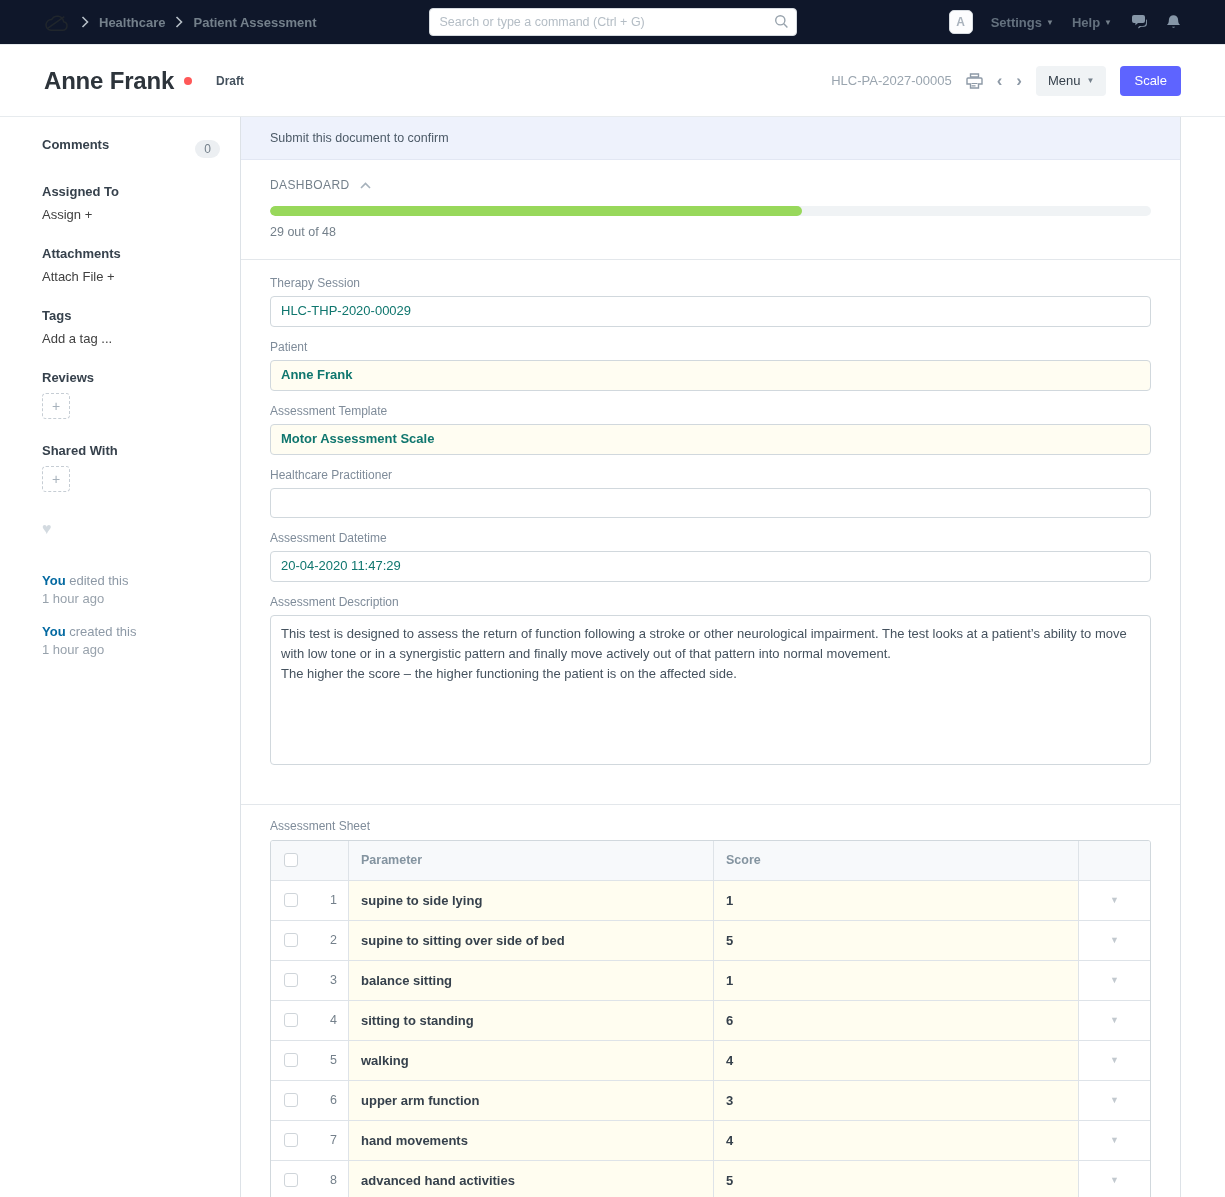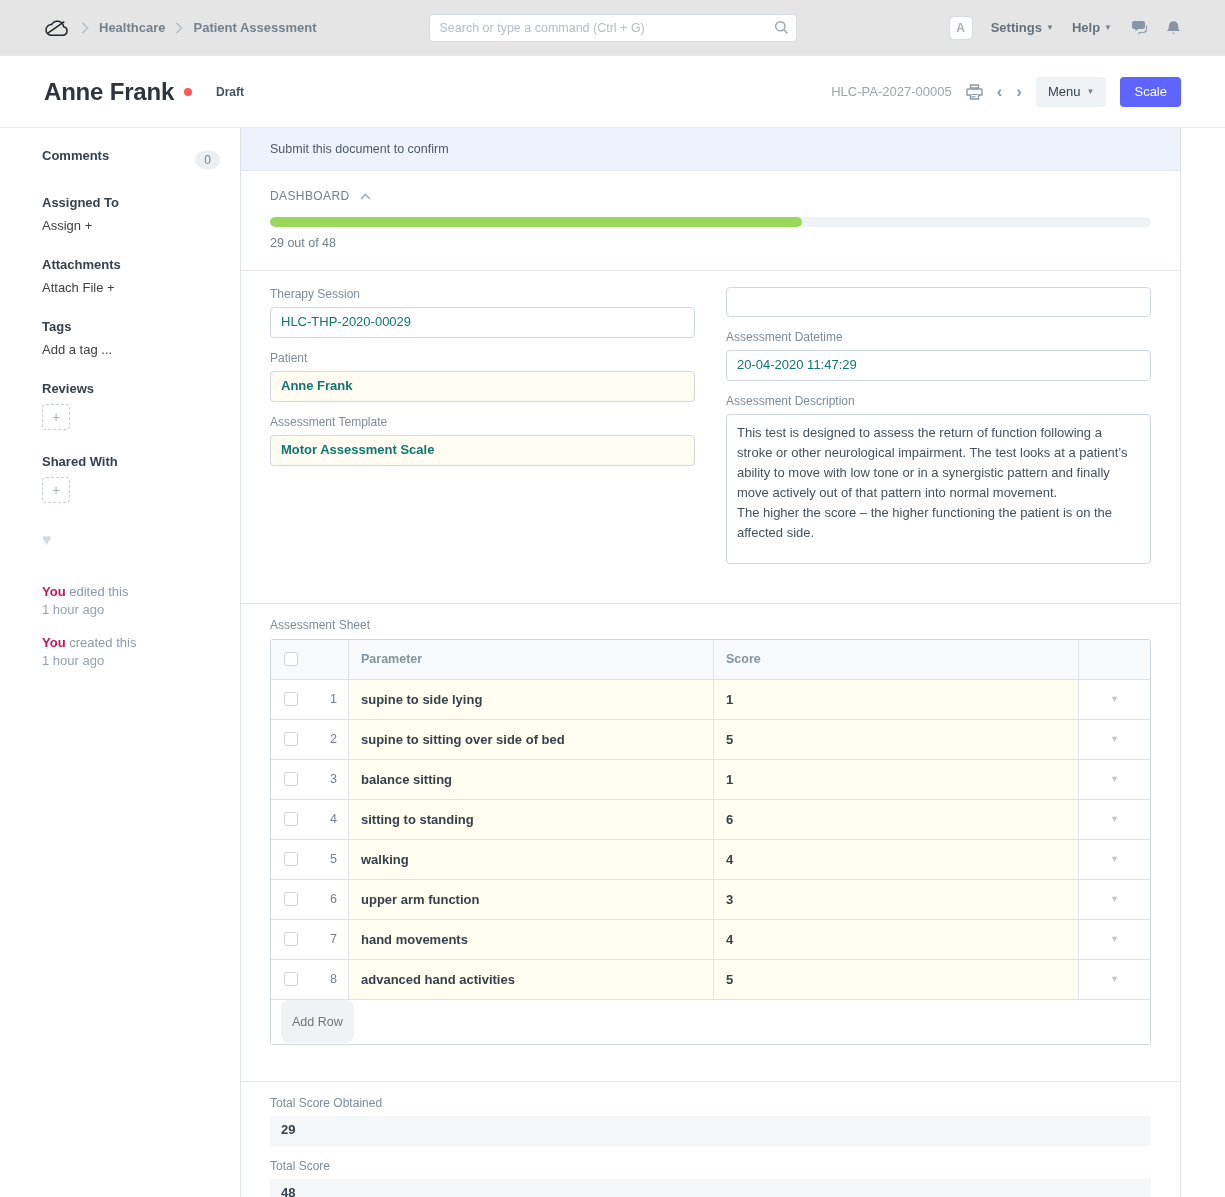--- a/index.html
+++ b/index.html
@@ -5,21 +5,21 @@
   * { margin:0; padding:0; box-sizing:border-box; }
   html,body { background:#fff; }
   body {
     width:1225px; height:1197px; overflow:hidden; position:relative;
     font-family:"Liberation Sans", sans-serif; font-size:13px; color:#36414c;
   }
   :root { --primary:#5e64ff; --progress:#98d85b; --draft:#ff5858; }
 
   
   .navbar {
-    height:56px; background:#e5e5e5; border-bottom:1px solid #e7ebee;
+    height:45px; background:#0f172a; border-bottom:1px solid #e7ebee;
     display:flex; align-items:center; padding:0 44px;
   }
   .nav-left { display:flex; align-items:center; gap:10px; flex:1; }
   .crumb { color:#74808b; font-weight:700; font-size:13px; cursor:pointer; }
   .crumb-sep { color:#b6bfc7; display:flex; align-items:center; }
   .search-wrap { position:relative; width:368px; }
   .search-input {
     width:100%; height:28px; border:1px solid #d6dbe0; border-radius:4px;
     background:#fff; padding:0 30px 0 10px; font-size:12.5px; color:#36414c;
     font-family:"Liberation Sans", sans-serif; outline:none;
@@ -65,39 +65,39 @@
   .side-head { font-size:13px; font-weight:700; color:#36414c; margin-bottom:8px; }
   .side-row { display:flex; align-items:center; justify-content:space-between; }
   .side-link { color:#404040; font-size:13px; cursor:pointer; }
   .badge { background:#eceff2; color:#74808b; font-size:12px; border-radius:10px; padding:2px 9px; }
   .dashed-plus {
     width:28px; height:26px; border:1px dashed #c6cdd4; border-radius:4px;
     color:#a6b1bb; font-size:14px; display:flex; align-items:center; justify-content:center; cursor:pointer;
   }
   .heart { color:#d3dae0; font-size:16px; margin:28px 0 34px; cursor:pointer; }
   .activity { margin-bottom:16px; font-size:13px; color:#8d99a6; line-height:1.35; }
-  .activity strong { color:#be185d; }
+  .activity strong { color:#0369a1; }
   .activity .when { color:#98a2ac; }
 
   
   .form-banner {
     height:43px; background:#eef2fc; border-bottom:1px solid #e2e7f3;
     display:flex; align-items:center; padding:0 29px; font-size:12.5px; color:#4c5a67;
   }
   .section { border-bottom:1px solid #e3e7eb; padding:18px 29px 20px; }
   .section:last-child { border-bottom:none; }
   .section-label {
     font-size:12px; color:#74808b; letter-spacing:.4px; display:flex; align-items:center; gap:10px;
     margin-bottom:14px; cursor:pointer;
   }
   .progress-track { height:10px; background:#f0f3f5; border-radius:5px; overflow:hidden; margin-bottom:9px; }
   .progress-fill { height:100%; background:var(--progress,#98d85b); border-radius:5px; }
   .progress-text { font-size:12.5px; color:#74808b; }
 
-  .fields { padding:16px 29px 26px; display:grid; grid-template-columns:1fr 1fr; column-gap:31px; border-bottom:1px solid #e3e7eb; }
+  .fields { padding:16px 29px 26px; display:grid; grid-template-columns:1fr; column-gap:31px; border-bottom:1px solid #e3e7eb; }
   .field { margin-bottom:13px; }
   .field-label { font-size:12px; color:#7f8c9a; margin-bottom:6px; }
   .control {
     min-height:30px; border:1px solid #d1d8dd; border-radius:4px; background:#fff;
     padding:6px 10px; font-size:13px; color:#0f766e; line-height:1.3;
   }
   .control.yellow { background:#fffdf2; }
   .control.bold { font-weight:700; }
   .control.textarea { min-height:150px; white-space:pre-line; color:#45525e; padding:8px 10px; line-height:1.54; }
 
@@ -285,20 +285,21 @@
           <div class="field-label">Patient</div>
           <div class="control yellow bold">Anne Frank</div>
         </div>
         <div class="field">
           <div class="field-label">Assessment Template</div>
           <div class="control yellow bold">Motor Assessment Scale</div>
         </div>
       </div>
       <div class="col">
         <div class="field">
+          <div class="field-label">Healthcare Practitioner</div>
           <div class="control"></div>
         </div>
         <div class="field">
           <div class="field-label">Assessment Datetime</div>
           <div class="control">20-04-2020 11:47:29</div>
         </div>
         <div class="field">
           <div class="field-label">Assessment Description</div>
           <div class="control textarea">This test is designed to assess the return of function following a stroke or other neurological impairment. The test looks at a patient’s ability to move with low tone or in a synergistic pattern and finally move actively out of that pattern into normal movement.
 The higher the score – the higher functioning the patient is on the affected side.</div>

